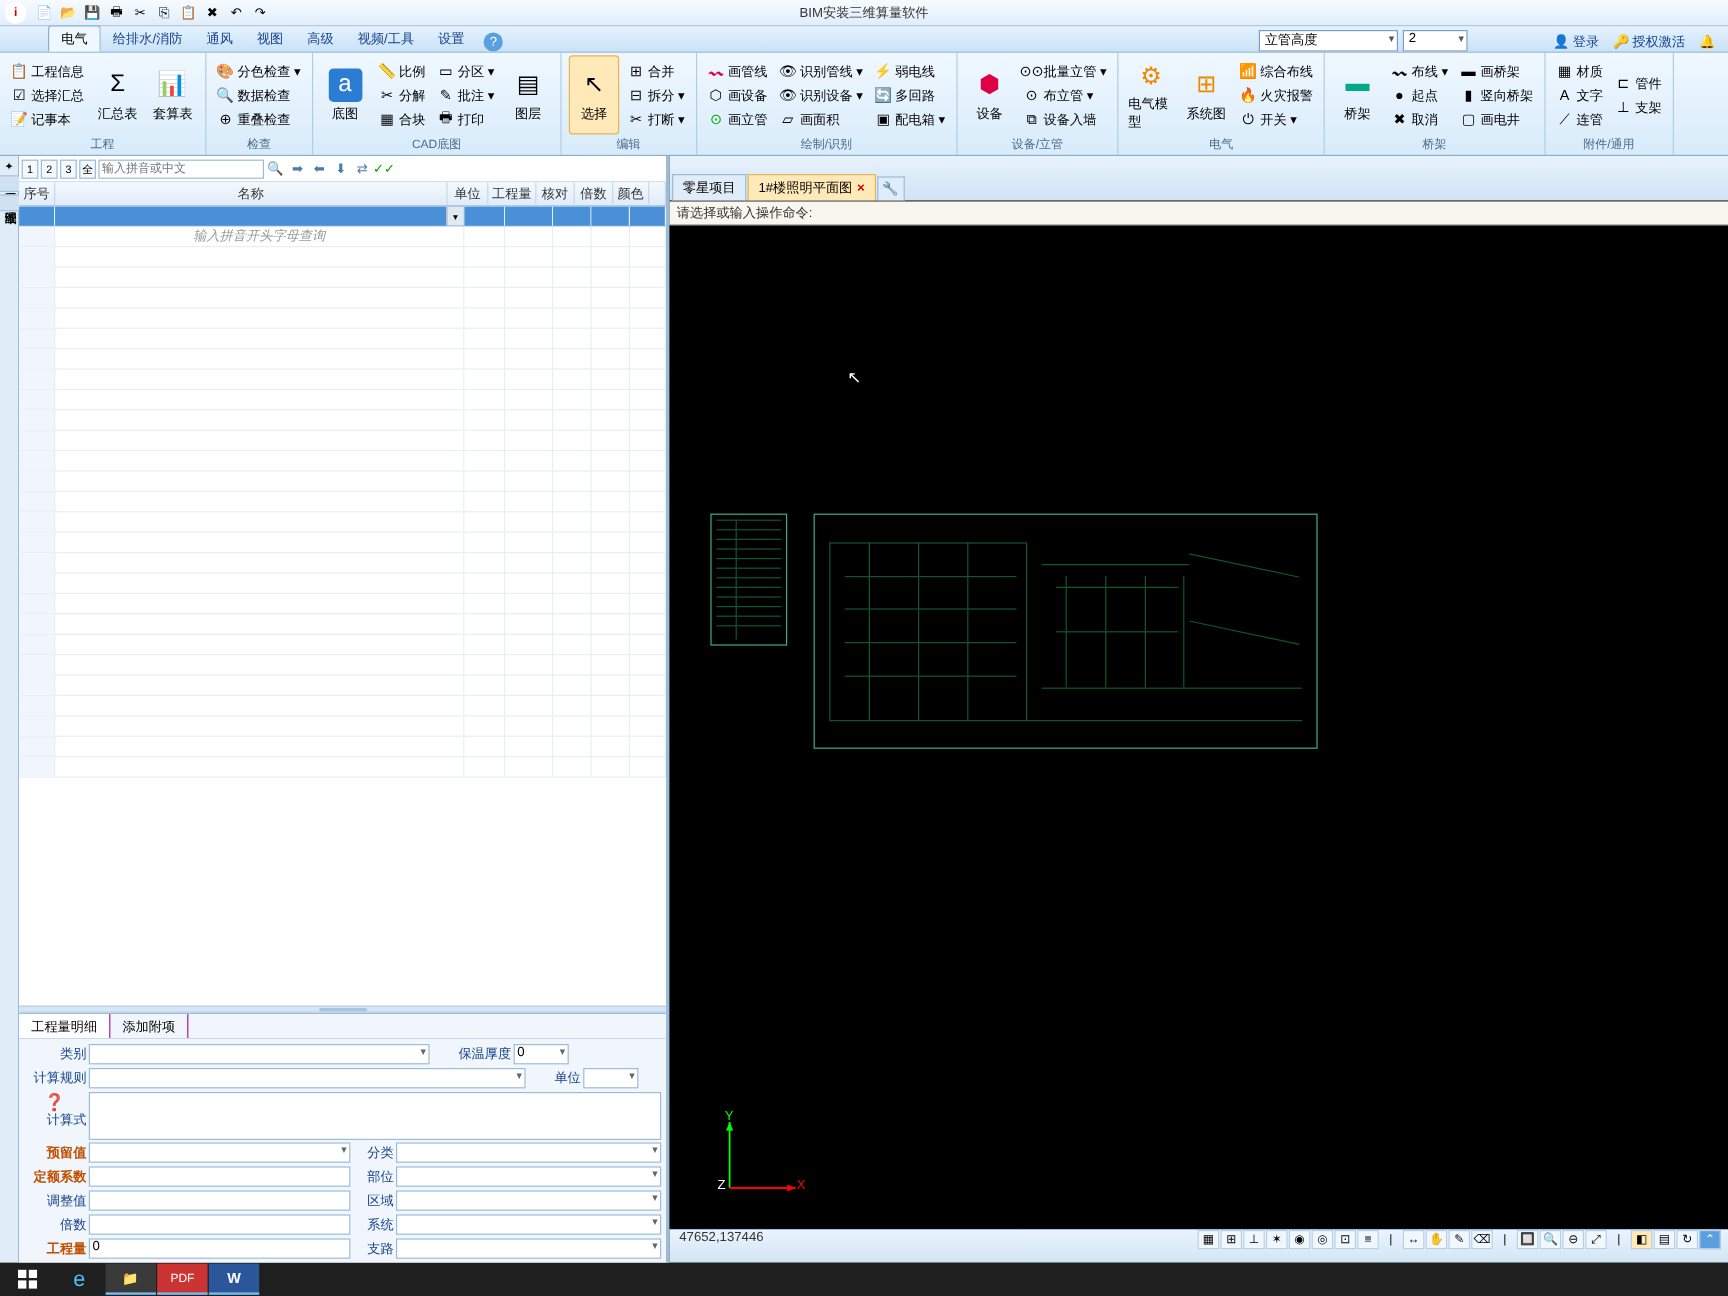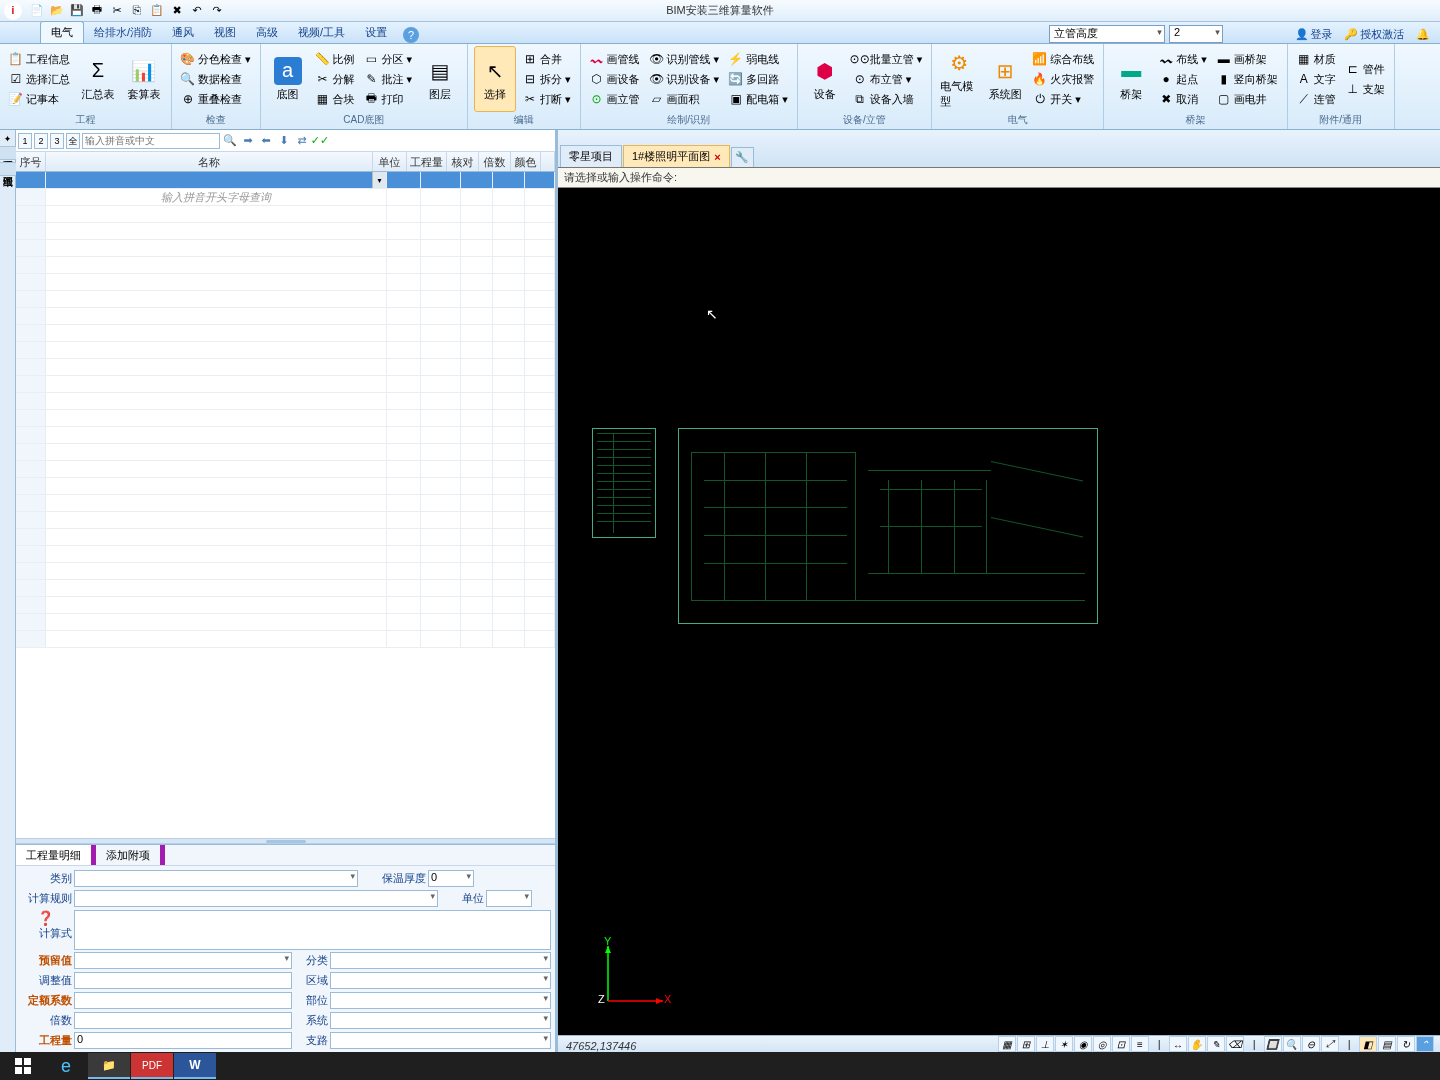--- a/index.html
+++ b/index.html
@@ -43,21 +43,21 @@
 .gh-seq{width:30px;} .gh-name{flex:1;} .gh-unit{width:34px;} .gh-qty{width:40px;} .gh-chk{width:32px;} .gh-mul{width:32px;} .gh-col{width:30px;} .gh-sc{width:14px;}
 .grid-body { flex:1; overflow:auto; position:relative; background:#fff;}
 .grow { display:flex; height:17px; border-bottom:1px solid #e8eef4;}
 .grow > div { border-right:1px solid #e8eef4;}
 .grow.sel { background:#4a90d9;}
 .grow.sel > div{background:#4a90d9;}
 .gc-seq{width:30px;background:#f0f6fc;} .gc-name{flex:1;position:relative;} .gc-unit{width:34px;} .gc-qty{width:40px;} .gc-chk{width:32px;} .gc-mul{width:32px;} .gc-col{width:30px;}
 .gc-name .dd{position:absolute;right:0;top:0;width:14px;height:100%;background:#e0e8f0;border-left:1px solid #bbb;text-align:center;font-size:8px;line-height:17px;}
 .hint-row .gc-name{color:#999;font-style:italic;text-align:center;line-height:17px;}
 .detail-tabs { height:22px; background:#f0f6fc; border-top:1px solid #9abcd9; border-bottom:1px solid #c8d8e8; display:flex;}
-.detail-tabs .dt{padding:3px 10px;cursor:pointer;border-right:5px solid #a21caf;}
+.detail-tabs .dt{padding:3px 10px;cursor:pointer;border-right:1px solid #a21caf;}
 .detail-tabs .dt.active{background:#fff;}
 .detail-form { background:#f0f6fc; padding:2px 4px;}
 .frow { display:flex; align-items:center; height:20px; gap:2px;}
 .flabel { width:52px; text-align:right; color:#15428b; font-size:11px;}
 .flabel.b { font-weight:bold; color:#c05000;}
 .finput { height:17px; border:1px solid #9abcd9; background:#fff; flex:1;}
 .finput.dd{position:relative;}
 .finput.dd::after{content:"▾";position:absolute;right:2px;top:0;color:#666;font-size:9px;}
 .ftext { height:40px; border:1px solid #9abcd9; background:#fff; flex:1;}
 .splitter-h { height:6px; background:#d6e6f4; border-top:1px solid #b8d0e6; border-bottom:1px solid #b8d0e6; cursor:ns-resize; position:relative;}
@@ -70,21 +70,21 @@
 .cmd-line { height:20px; background:#f7f7f0; border-bottom:1px solid #888; padding:2px 6px; color:#333; font-size:11px;}
 .cad-view { flex:1; background:#000; position:relative; overflow:hidden;}
 .drawing { position:absolute; border:1px solid #4a8; }
 .drawing.main{left:120px;top:240px;width:420px;height:196px;}
 .drawing.legend{left:34px;top:240px;width:64px;height:110px;}
 .dwg-lines{position:absolute;inset:4px;opacity:0.5;}
 .dwg-lines div{position:absolute;background:#2a5;}
 .ucs { position:absolute; bottom:24px; left:40px; width:70px; height:70px;}
 .ucs .ax{position:absolute;font-size:11px;}
 .cursor-arrow{position:absolute;left:148px;top:118px;color:#fff;font-size:14px;}
-.status-bar { height:17px; background:linear-gradient(#eaf3fc,#d3e5f5); border-top:1px solid #9abcd9; display:flex; align-items:flex-end; font-size:10px;font-style:italic;}
+.status-bar { height:28px; background:linear-gradient(#eaf3fc,#d3e5f5); border-top:1px solid #9abcd9; display:flex; align-items:flex-start; font-size:10px;}
 .status-bar .coord{padding:0 8px;color:#333;}
 .status-bar .tools{margin-left:auto;display:flex;gap:1px;padding-right:6px;}
 .status-bar .tools span{width:18px;height:16px;display:flex;align-items:center;justify-content:center;border:1px solid #b8d0e6;background:#f0f7fe;cursor:pointer;font-size:10px;}
 .taskbar { height:28px; background:#1f1f1f; display:flex; align-items:center; padding:0 2px; gap:1px;}
 .taskbar .tb{width:42px;height:26px;display:flex;align-items:center;justify-content:center;cursor:pointer;}
 .taskbar .tb.active{background:#3a3a3a;border-bottom:2px solid #76b9ed;}
 </style>
 </head>
 <body>
 
@@ -690,29 +690,29 @@
           </div>
         <div class="ftext"></div>
         </div>
       <div class="frow">
           <div class="flabel b">预留值</div>
           <div class="finput dd" style="flex:0 0 218px"></div>
         <div class="flabel" style="width:34px">分类</div>
           <div class="finput dd"></div>
         </div>
       <div class="frow">
+          <div class="flabel b">定额系数</div>
+          <div class="finput" style="flex:0 0 218px"></div>
+        <div class="flabel" style="width:34px">部位</div>
+          <div class="finput dd"></div>
+        </div>
+      <div class="frow">
           <div class="flabel">调整值</div>
           <div class="finput" style="flex:0 0 218px"></div>
         <div class="flabel" style="width:34px">区域</div>
-          <div class="finput dd"></div>
-        </div>
-      <div class="frow">
-          <div class="flabel b">定额系数</div>
-          <div class="finput" style="flex:0 0 218px"></div>
-        <div class="flabel" style="width:34px">部位</div>
           <div class="finput dd"></div>
         </div>
       <div class="frow">
           <div class="flabel">倍数</div>
           <div class="finput" style="flex:0 0 218px"></div>
         <div class="flabel" style="width:34px">系统</div>
           <div class="finput dd"></div>
         </div>
       <div class="frow">
           <div class="flabel b">工程量</div>

